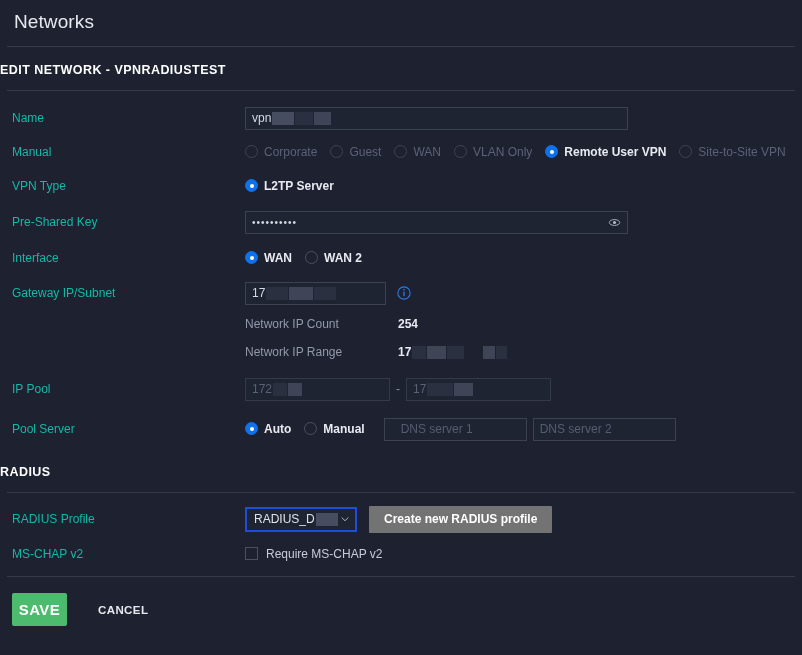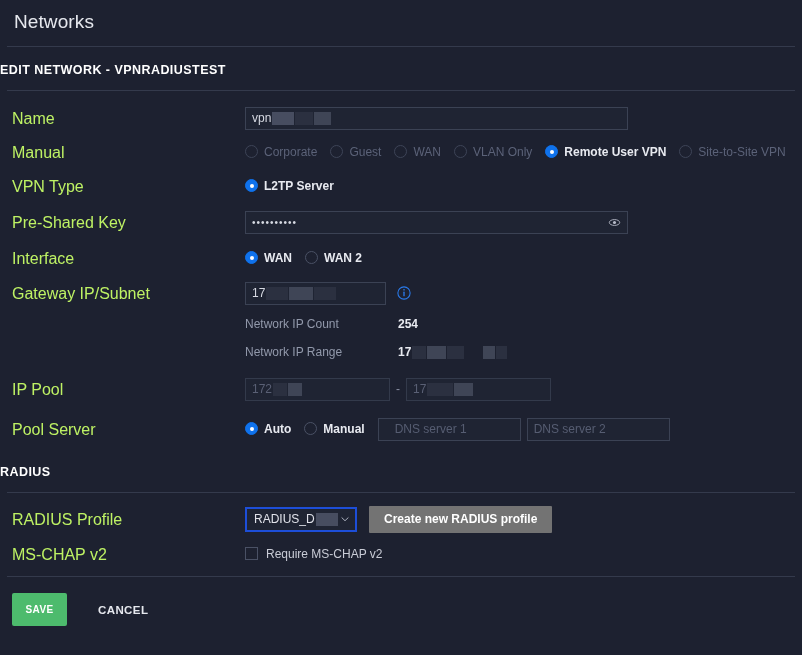--- a/index.html
+++ b/index.html
@@ -46,22 +46,22 @@
   .form { padding-top: 2px; }
   .row {
     display: flex;
     align-items: center;
     min-height: 34px;
     padding-left: 12px;
   }
   .row-label {
     width: 233px;
     flex: 0 0 233px;
-    color: #bef264;
-    font-size: 16px;
+    color: #14b8a6;
+    font-size: 12px;
     line-height: 15px;
   }
   .row-field {
     display: flex;
     align-items: center;
     flex: 1 1 auto;
   }
 
   
   .input {
@@ -199,21 +199,21 @@
     top: 576px;
   }
   .footer-rule { margin: 0 7px; }
   .footer-actions { display: flex; align-items: center; padding: 16px 0 0 12px; }
   .btn-save {
     background: #4dbb6d;
     color: #fff;
     border: none;
     width: 55px;
     height: 33px;
-    font-size: 10px;
+    font-size: 15px;
     font-weight: bold;
     letter-spacing: .4px;
     font-family: "Liberation Sans", sans-serif;
     cursor: pointer;
     border-radius: 2px;
   }
   .btn-cancel {
     background: none;
     border: none;
     color: #e6e8ee;
@@ -380,21 +380,21 @@
       <div class="row-label">Pool Server</div>
       <div class="row-field">
         <label class="radio-item">
           <span class="radio on"></span>
           <span class="radio-label">Auto</span>
         </label>
         <label class="radio-item">
           <span class="radio"></span>
           <span class="radio-label">Manual</span>
         </label>
-        <div class="input dns" style="margin-left:0;padding-left:16px;">
+        <div class="input dns" style="margin-left:6px;padding-left:16px;">
           <span class="ph">DNS server 1</span>
         </div>
         <div class="input dns" style="margin-left:6px;">
           <span class="ph">DNS server 2</span>
         </div>
       </div>
     </div>
 
   </div>
 

